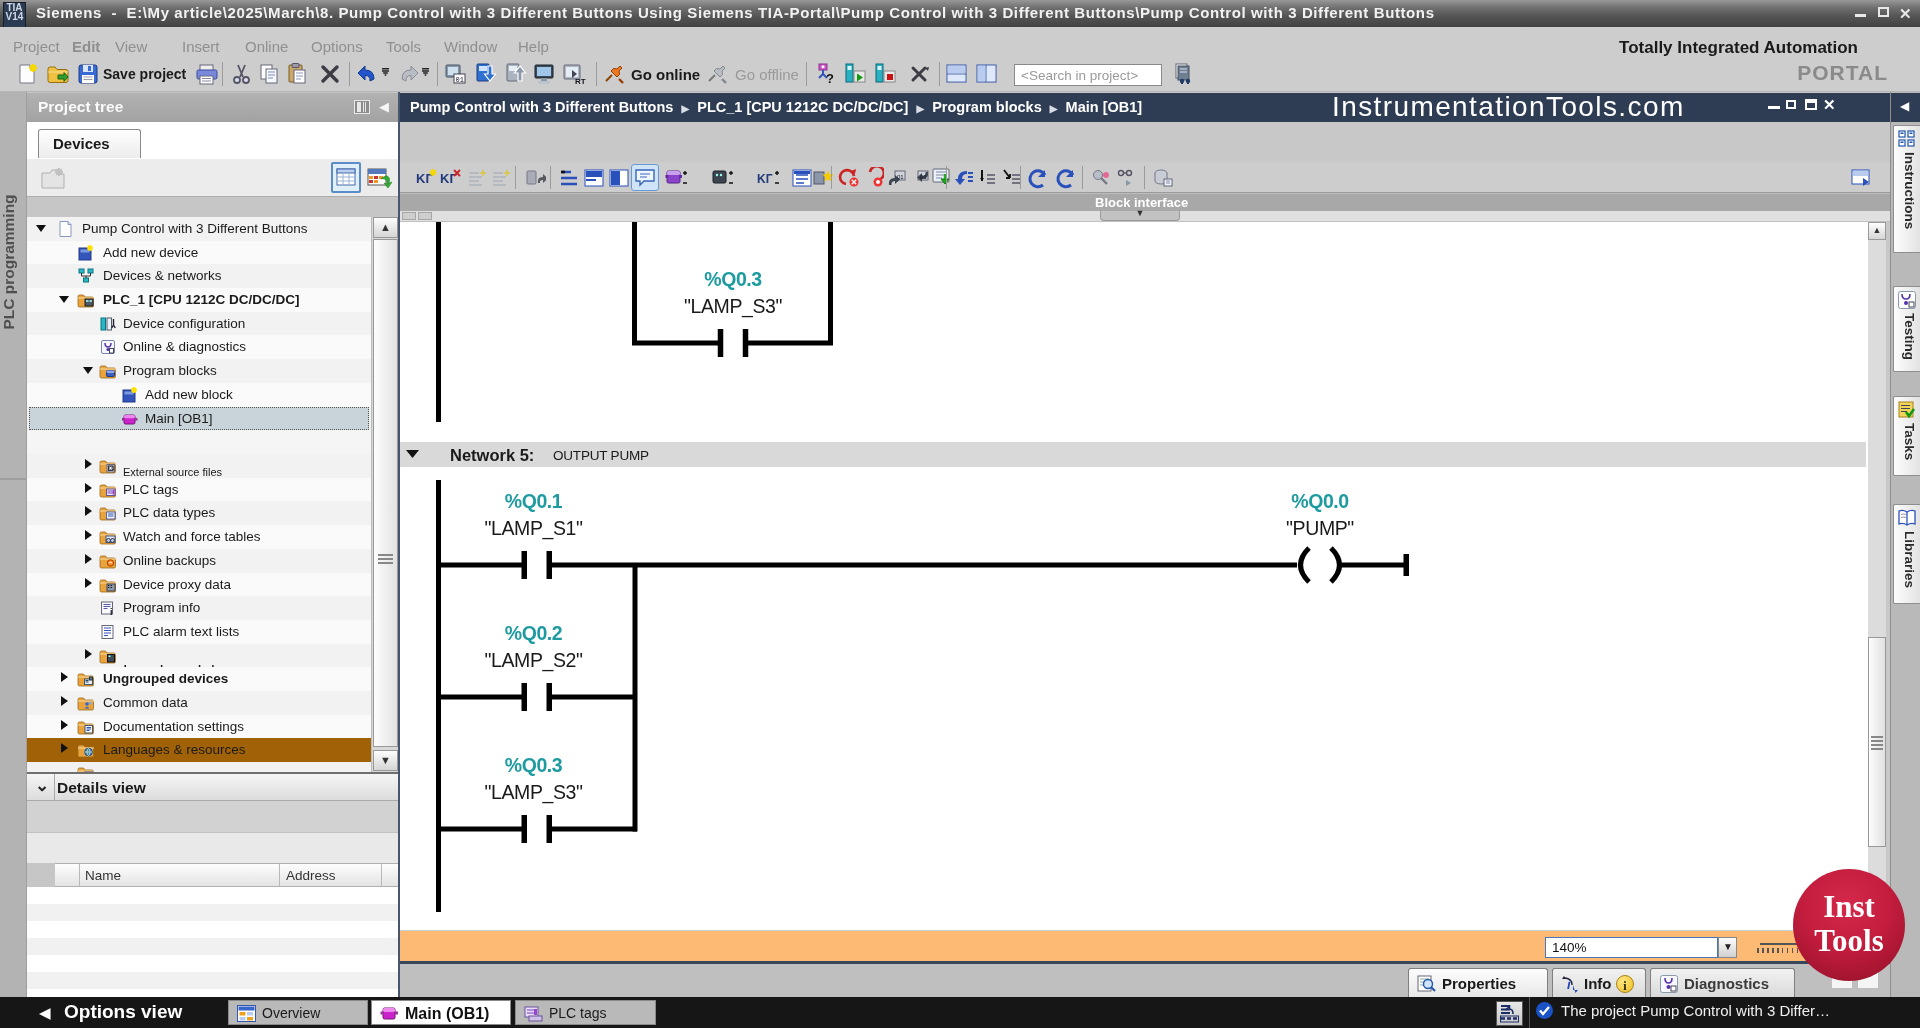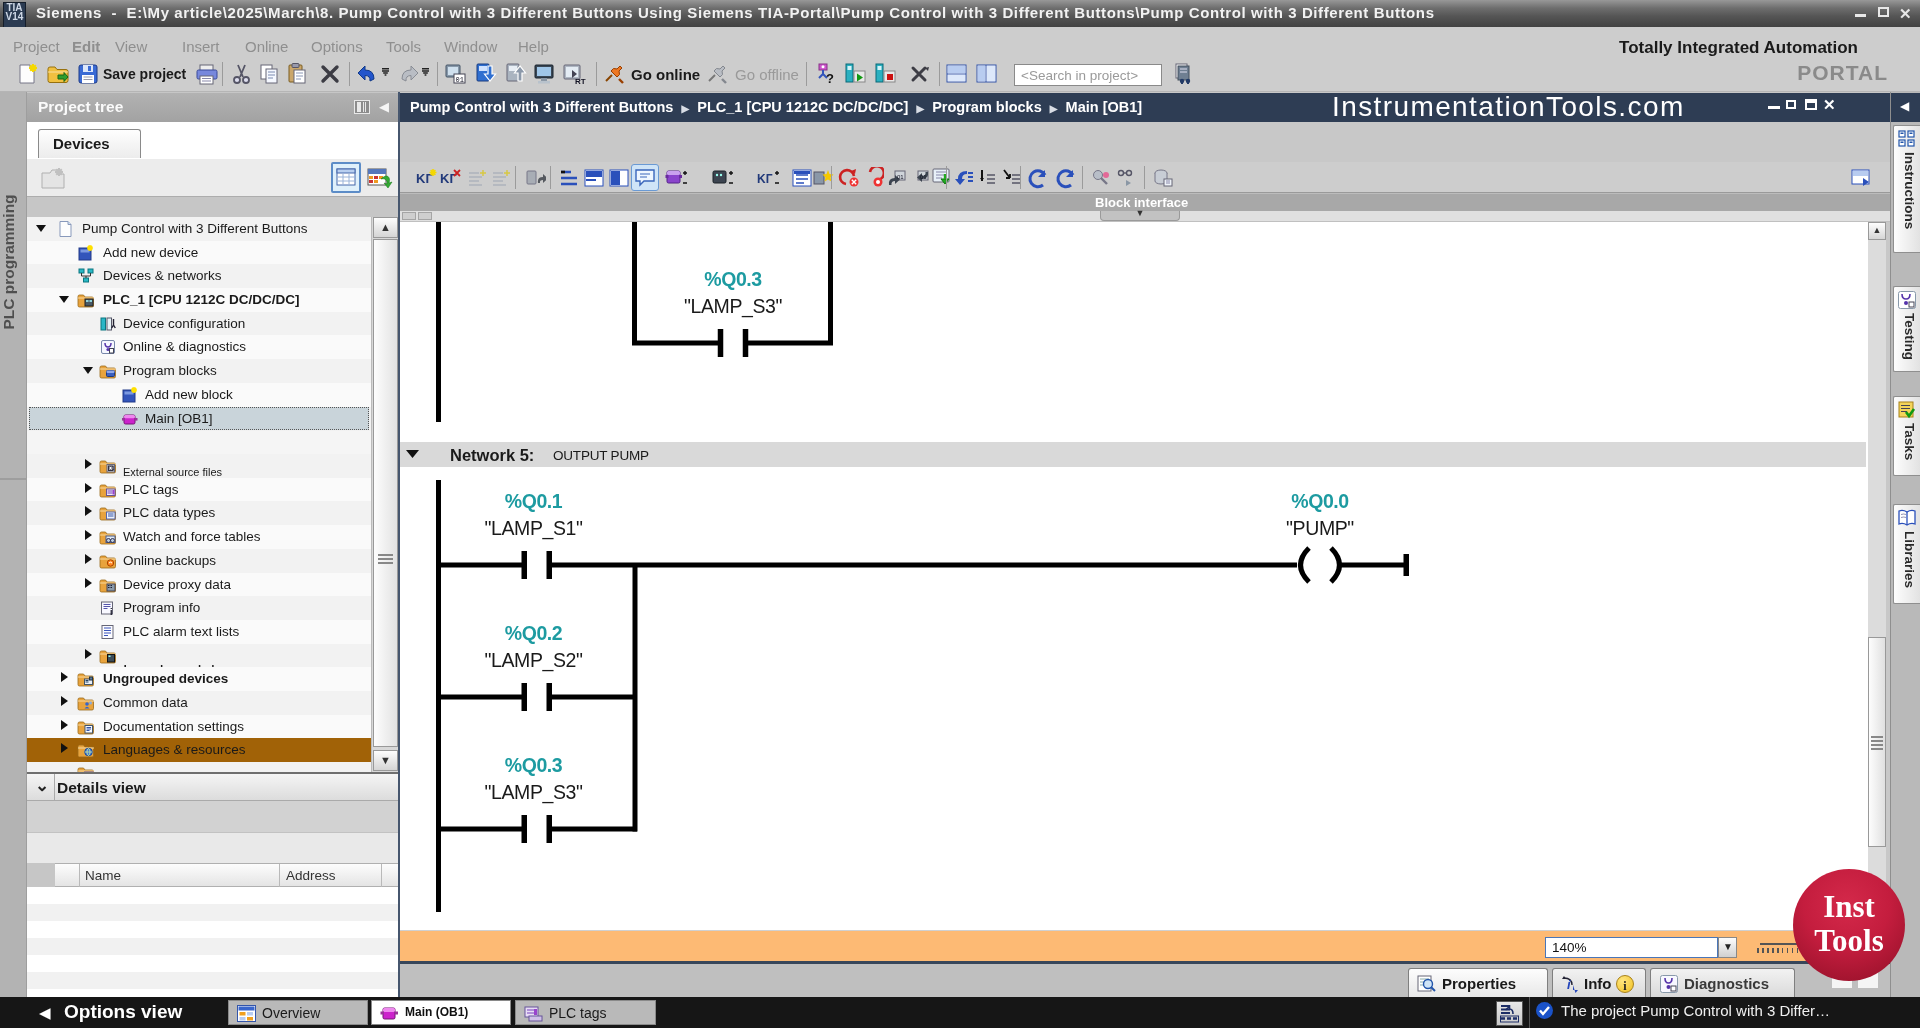--- a/index.html
+++ b/index.html
@@ -849,21 +849,21 @@
       </svg>
       <div class="a" style="left:33px;top:4px;font-size:14px;color:#1a1a1a;">Overview</div>
     </div>
     <div class="a" style="left:371px;top:3px;width:140px;height:25px;background:#fff;border:1px solid #8a8a8a;">
       <svg class="a" style="left:8px;top:4px;" width="19" height="17" viewBox="0 0 19 17">
         <rect x="3" y="3" width="12" height="11" rx="1.5" fill="#cc22cc" stroke="#771577"></rect>
         <rect x="3" y="3" width="12" height="4" rx="1.5" fill="#ee88ee"></rect>
         <rect x="0.5" y="6.5" width="3.5" height="3" fill="#993399"></rect>
         <rect x="14.5" y="6.5" width="3.5" height="3" fill="#993399"></rect>
       </svg>
-      <div class="a" style="left:33px;top:4px;font-size:12px;font-weight:bold;color:#111;">Main (OB1)</div>
+      <div class="a" style="left:33px;top:4px;font-size:16px;font-weight:bold;color:#111;">Main (OB1)</div>
     </div>
     <div class="a" style="left:515px;top:3px;width:141px;height:25px;background:#b9b9b9;border:1px solid #8a8a8a;">
       <svg class="a" style="left:8px;top:4px;" width="19" height="17" viewBox="0 0 19 17">
         <rect x="1" y="2" width="13" height="10" fill="#e8ddf5" stroke="#665599"></rect>
         <path d="M3 5 h7 M3 8 h7" stroke="#7744bb" stroke-width="1.2"></path>
         <rect x="10" y="4" width="3" height="6" fill="#9944cc"></rect>
         <rect x="5" y="11" width="13" height="5" fill="#cfc0e8" stroke="#665599"></rect>
       </svg>
       <div class="a" style="left:33px;top:4px;font-size:14px;color:#1a1a1a;">PLC tags</div>
     </div>

